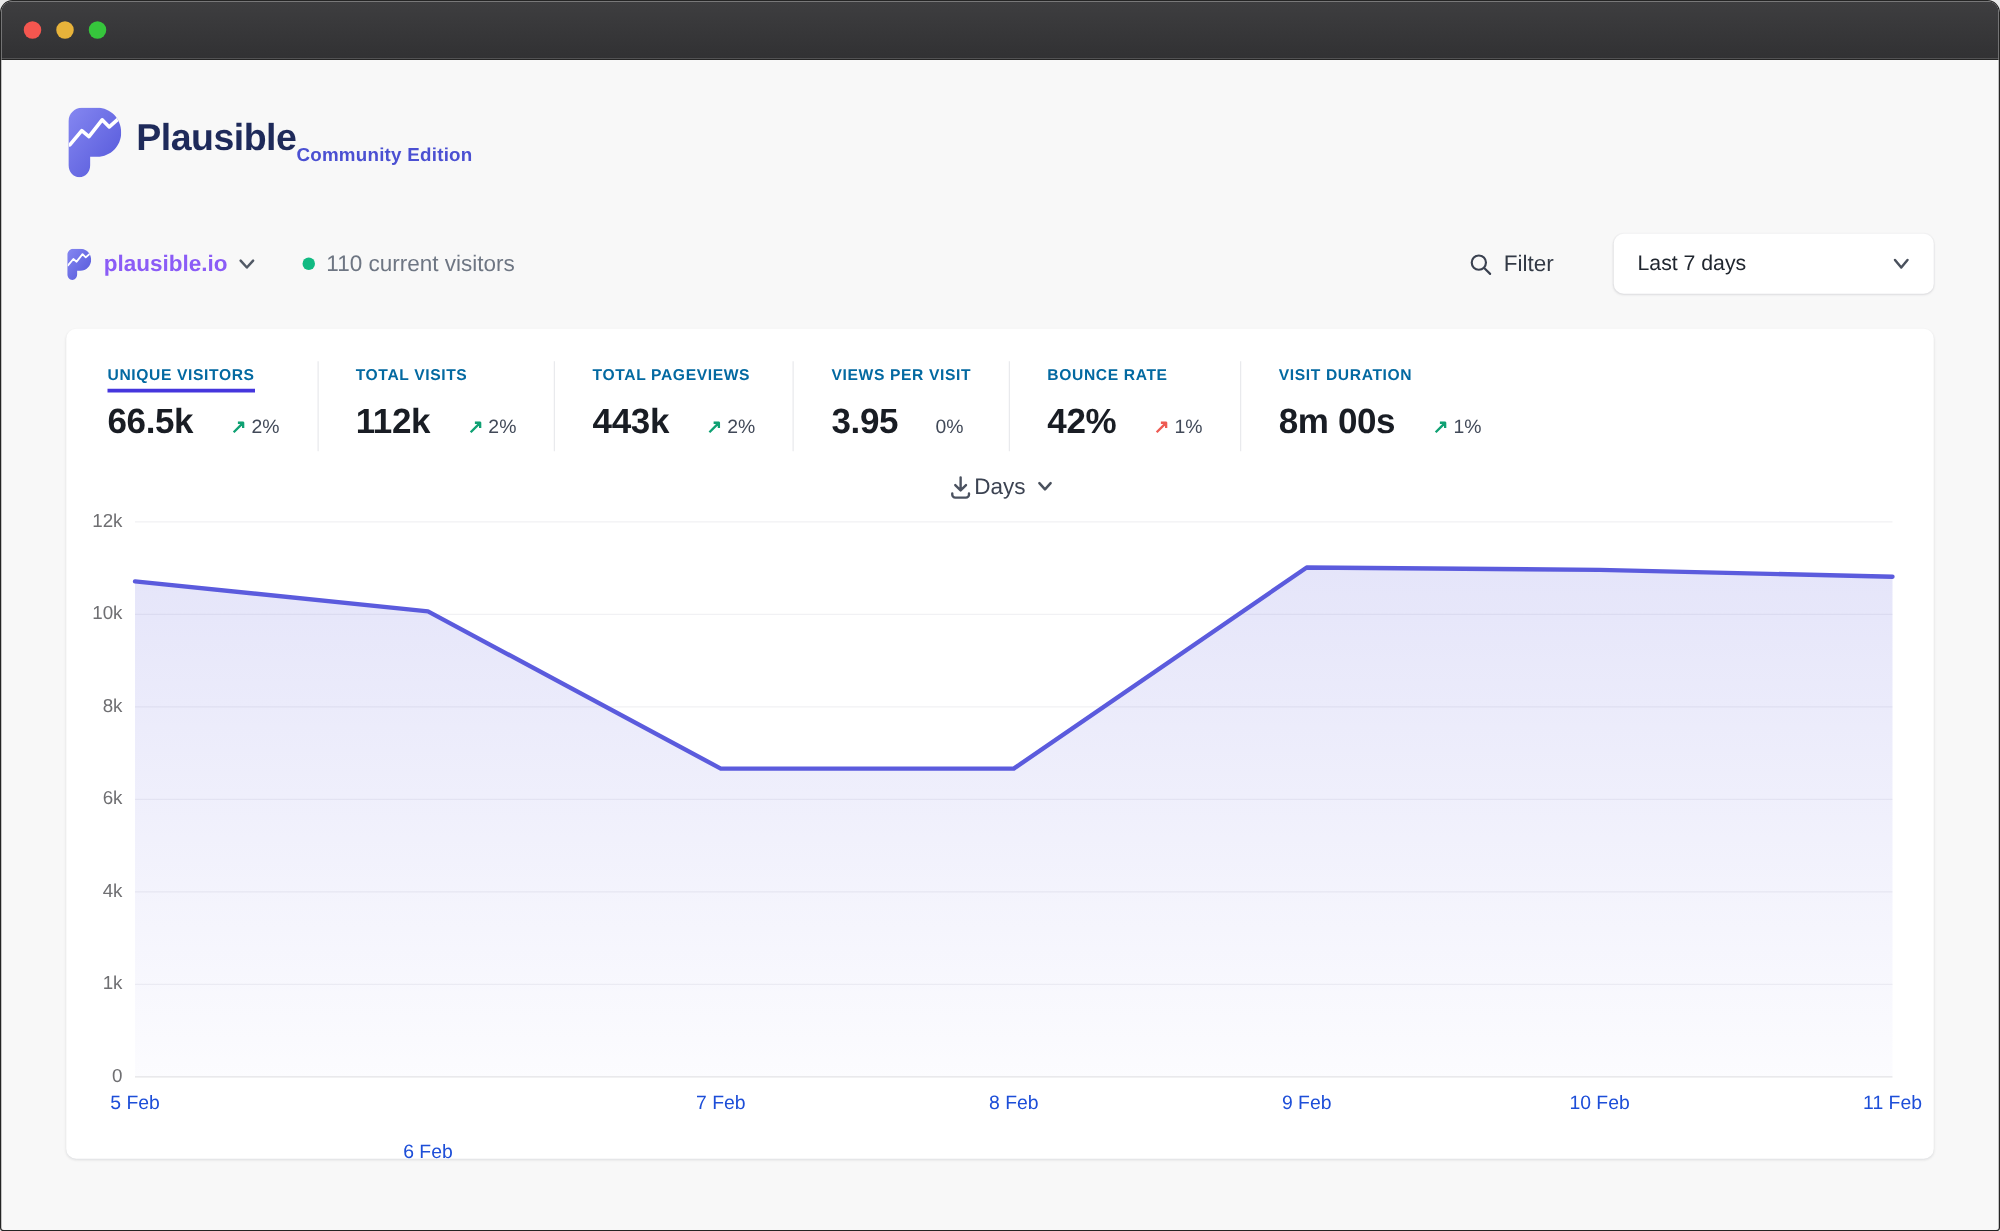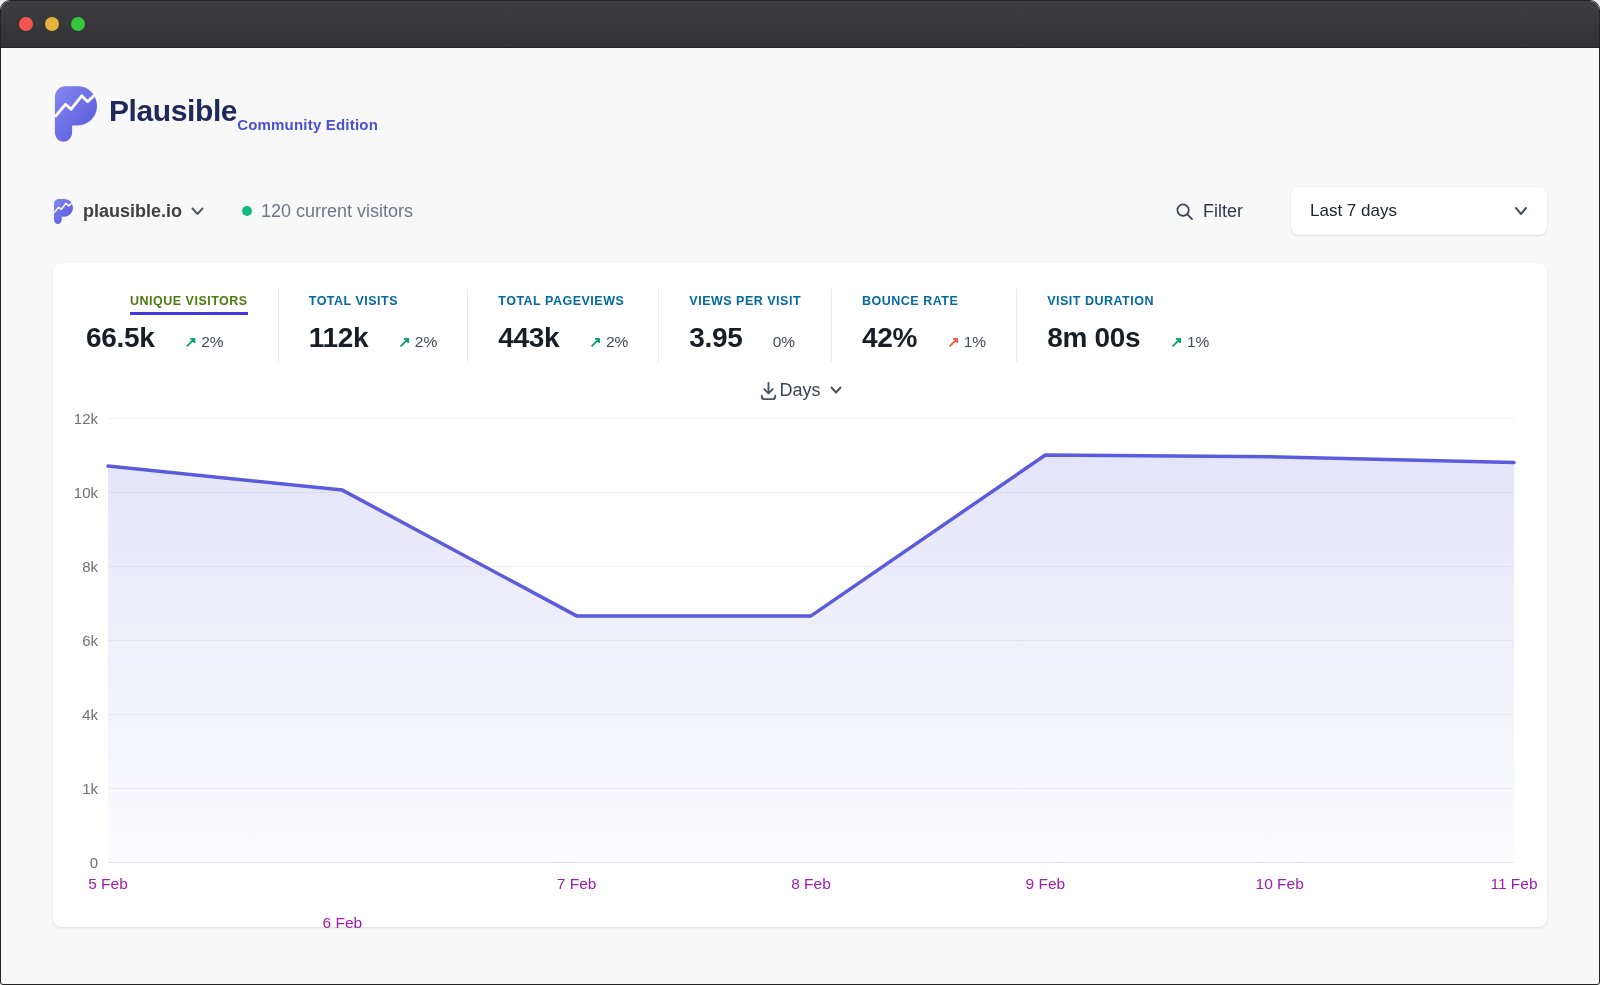--- a/index.html
+++ b/index.html
@@ -34,21 +34,21 @@
   
   .page{ flex:1; padding:0 52px; overflow:hidden; }
   
   .logo-row{ margin-top:38px; display:flex; align-items:center; gap:12px; }
   .logo-text{ display:flex; flex-direction:row; }
   .logo-name{ font-size:30px; font-weight:800; color:#1e2a5a; letter-spacing:-0.4px; line-height:1; }
   .logo-sub{ margin-top:20px; font-size:15px; font-weight:700; color:#4b50d2; letter-spacing:0.2px; }
   
   .site-bar{ margin-top:44px; display:flex; align-items:center; justify-content:space-between; height:50px; }
   .site-left{ display:flex; align-items:center; }
-  .site-name{ margin-left:10px; font-size:18px; font-weight:700; color:#404040; cursor:pointer; }
+  .site-name{ margin-left:10px; font-size:18px; font-weight:700; color:#8b5cf6; cursor:pointer; }
   .site-caret{ margin-left:9px; cursor:pointer; display:flex; }
   .live{ display:flex; align-items:center; margin-left:38px; cursor:pointer; }
   .live-dot{ width:10px; height:10px; border-radius:50%; background:#11ba82; margin-right:9px; }
   .live-text{ font-size:18px; color:#6e7683; }
   .site-right{ display:flex; align-items:center; gap:48px; }
   .filter-btn{ display:flex; align-items:center; gap:9px; cursor:pointer; background:none; border:none; padding:0;
     font-size:18px; color:#333a46; font-family:inherit; }
   .daterange{
     width:256px; height:48px; background:#fff; border:none; border-radius:8px;
     box-shadow:0 1px 2px rgba(16,24,40,.1), 0 0 0 1px rgba(16,24,40,.02);
@@ -64,21 +64,21 @@
   }
   
   .stats-row{ display:flex; align-items:stretch; }
   .stat{ padding:2px 30px 8px; border-right:1px solid #e9eaed; cursor:pointer; }
   .stat:first-child{ padding-left:0; }
   .stat:last-child{ border-right:none; }
   .stat-label{
     display:inline-block; font-size:12.5px; font-weight:700; letter-spacing:0.5px;
     color:#0369a1; padding-bottom:4px; border-bottom:3px solid transparent; white-space:nowrap;
   }
-  .stat.active .stat-label{ color:#4d7c0f; border-bottom-color:#4536dd;margin-left:44px; }
+  .stat.active .stat-label{ color:#0369a1; border-bottom-color:#4536dd; }
   .stat-bottom{ margin-top:7px; display:flex; align-items:baseline; gap:30px; }
   .stat-value{ font-size:28px; font-weight:700; color:#191d24; letter-spacing:-0.3px; white-space:nowrap; }
   .stat-delta{ display:flex; align-items:baseline; gap:4px; }
   .stat-arrow{ font-size:15px; font-weight:700; }
   .stat-arrow.t-up{ color:#0fa173; }
   .stat-arrow.t-up-bad{ color:#ee5a52; }
   .stat-change{ font-size:15.5px; color:#414958; }
   
   .chart-controls{ margin-top:14px; height:28px; display:flex; justify-content:center; align-items:center; }
   .icon-btn{ background:none; border:none; padding:0; cursor:pointer; display:flex; align-items:center; }
@@ -86,21 +86,21 @@
     font-size:18px; color:#3c4352; font-family:inherit; }
   
   .chart-section{ margin-top:14px; }
   .plot{ margin-left:22px; height:444px; position:relative; }
   .gridline{ position:absolute; left:0; right:0; height:1px; background:#f1f1f4; }
   .gridline.baseline{ background:#e3e3e6; }
   .ytick{ position:absolute; right:calc(100% + 10px); transform:translateY(-50%);
     font-size:15px; color:#6f6f72; white-space:nowrap; }
   #chart-svg{ position:absolute; inset:0; width:100%; height:100%; overflow:visible; }
   .x-labels{ position:relative; margin-left:22px; height:30px; margin-top:13px; }
-  .xtick{ position:absolute; top:0; transform:translateX(-50%); font-size:15.5px; color:#a21caf; white-space:nowrap; }
+  .xtick{ position:absolute; top:0; transform:translateX(-50%); font-size:15.5px; color:#1d4ed8; white-space:nowrap; }
 </style>
 </head>
 <body>
 
 <div class="window">
 
   <div class="titlebar">
     <div class="traffic">
       <button class="tl red"></button>
       <button class="tl yellow"></button>
@@ -137,21 +137,21 @@
           <polyline points="3,31 13,19 19,24 30,10 36,16 45,8" fill="none" stroke="#ffffff" stroke-width="3.4" stroke-linejoin="round" stroke-linecap="round" clip-path="url(#pclip)"></polyline>
         </svg>
         <span class="site-name">plausible.io</span>
         <span class="site-caret">
           <svg width="13" height="9" viewBox="0 0 13 9">
               <path d="M1.5 1.5 L6.5 7 L11.5 1.5" stroke="#525a66" stroke-width="2" fill="none" stroke-linecap="round" stroke-linejoin="round"></path>
             </svg>
         </span>
         <span class="live">
           <span class="live-dot"></span>
-          <span class="live-text">120 current visitors</span>
+          <span class="live-text">110 current visitors</span>
         </span>
       </div>
       <div class="site-right">
         <button class="filter-btn">
           <svg width="19" height="19" viewBox="0 0 20 20">
             <circle cx="8.5" cy="8.5" r="6" fill="none" stroke="#3a4150" stroke-width="1.8"></circle>
             <line x1="13" y1="13" x2="18" y2="18" stroke="#3a4150" stroke-width="1.8" stroke-linecap="round"></line>
           </svg>
           <span>Filter</span>
         </button>

